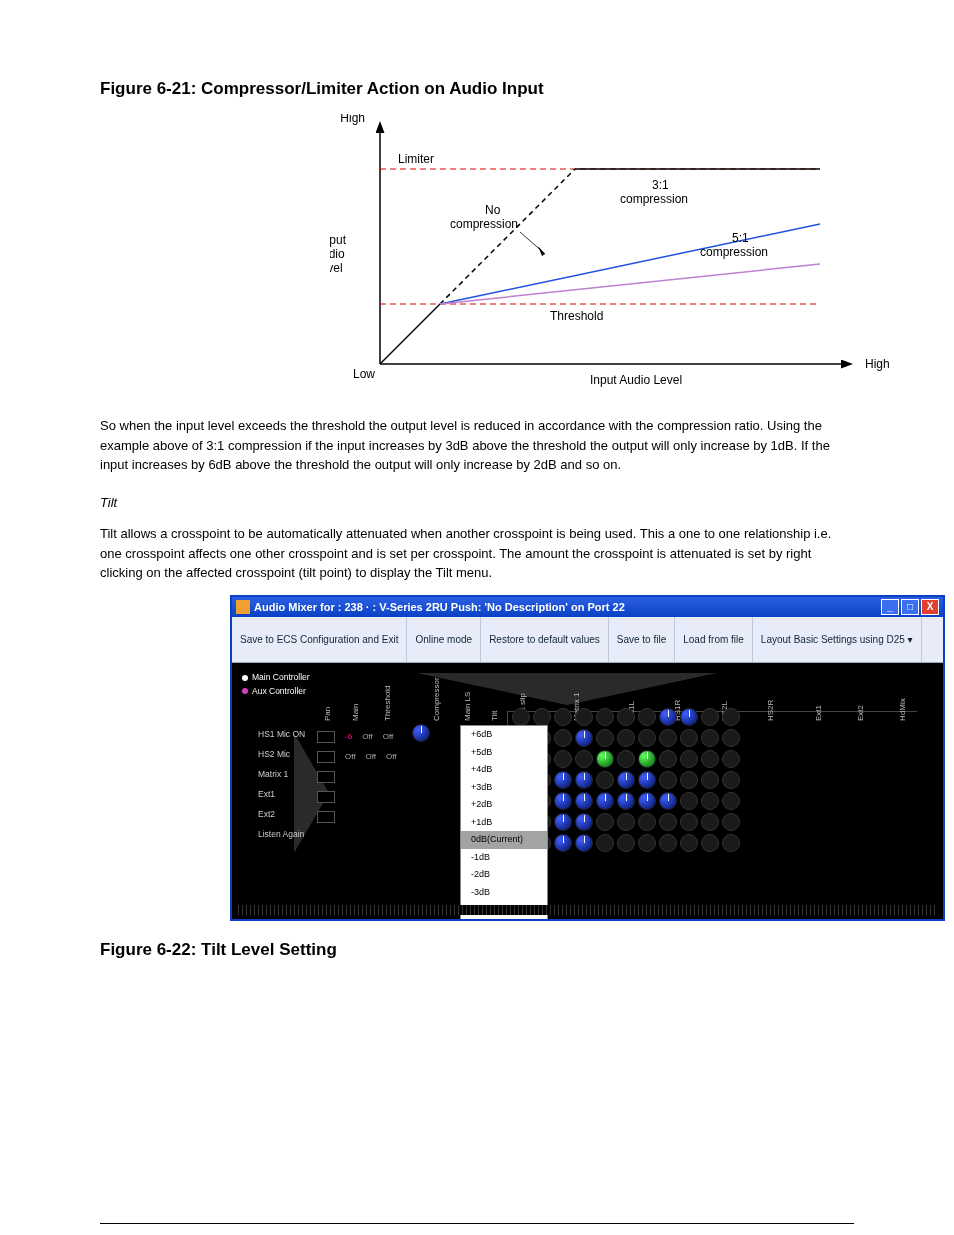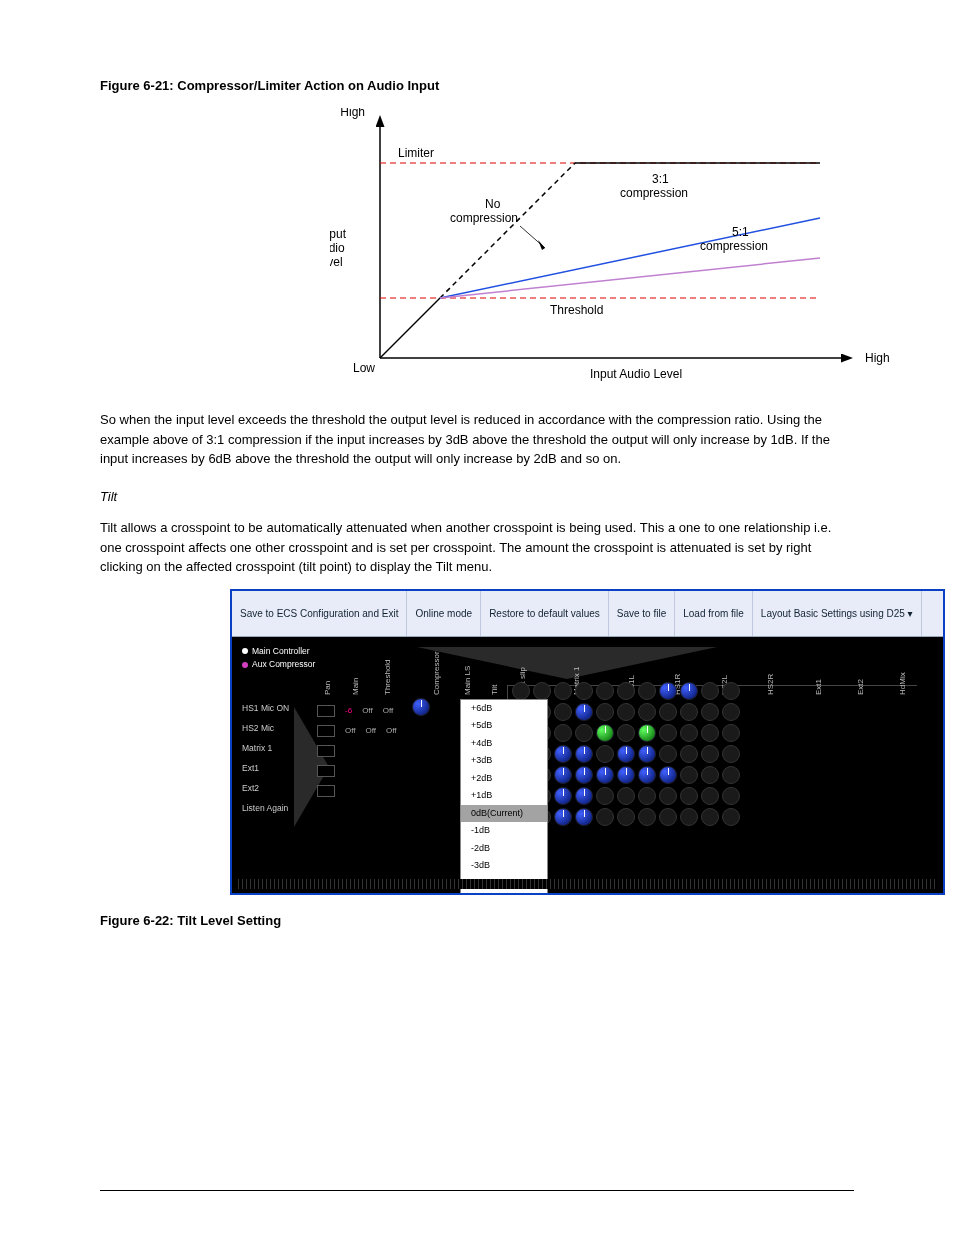--- a/index.html
+++ b/index.html
@@ -1,35 +1,35 @@
 <!DOCTYPE html>
 <html><head>
 <meta charset="utf-8">
 <style>
 *{margin:0;padding:0;box-sizing:border-box}
 body{font-family:Arial,Helvetica,sans-serif;background:#fff;color:#000;width:954px;margin:0 auto;padding:60px 100px 40px 100px;font-size:13px;line-height:1.5}
-.fig-caption{font-size:13px;font-weight:bold;margin:16px 0 12px 0}
+.fig-caption{font-size:17px;font-weight:bold;margin:16px 0 12px 0}
 .chart-box{margin:7px 0 10px 230px}
 .body-text{margin:12px 0}
 .subhead{font-style:italic;font-size:13px;margin:18px 0 8px 0}
 .screenshot{border:2px solid #0a40c4;background:#fff;width:715px;margin:8px 0 8px 130px}
 .titlebar{display:flex;align-items:center;background:linear-gradient(#2a60e0,#0a40c4);color:#fff;font-size:11px;font-weight:bold;padding:2px 4px}
 .titlebar .ticon{width:14px;height:14px;background:#f0a030;margin-right:4px}
 .titlebar .sp{flex:1}
 .winbtn{width:18px;height:16px;margin-left:2px;display:inline-flex;align-items:center;justify-content:center;font-size:10px;font-weight:bold;border:1px solid #fff}
 .winbtn.min,.winbtn.max{background:#3a70f0;color:#fff}
 .winbtn.close{background:#e04030;color:#fff}
 .toolbar{display:flex;background:#e8ecf8;border-bottom:1px solid #9ab;font-size:10px}
 .toolbar span{padding:15px 8px;border-right:1px solid #c0c8e0;color:#123}
 .mixer{background:#000;color:#fff;font-size:8.5px;padding:8px 6px 4px 6px;position:relative;height:256px;overflow:hidden}
 .legend{position:absolute;left:10px;top:8px;line-height:1.6}
 .legend .dot{display:inline-block;width:6px;height:6px;border-radius:50%;margin-right:4px;vertical-align:middle}
 .legend .dot.w{background:#fff}.legend .dot.m{background:#d040c0}
 .col-lab{transform:rotate(-90deg);transform-origin:left top;font-size:8px;color:#bbb;white-space:nowrap}
-.rows{position:absolute;left:10px;top:65px;font-size:8.5px}
+.rows{position:absolute;left:26px;top:65px;font-size:8.5px}
 .rows div{height:20px;color:#ccc}
 .tri-left{position:absolute;left:62px;top:70px;width:0;height:0;border-top:60px solid transparent;border-bottom:60px solid transparent;border-left:35px solid #2a2a2a}
 .tri-top{position:absolute;left:185px;top:10px;width:0;height:0;border-left:150px solid transparent;border-right:150px solid transparent;border-top:32px solid #2a2a2a}
 .grid-area{position:absolute;left:280px;top:45px}
 .gridrow{display:flex;gap:3px;margin-bottom:3px}
 .knob{width:18px;height:18px;border-radius:50%;background:radial-gradient(circle at 30% 30%,#4060ff,#001060);position:relative;border:1px solid #223}
 .knob.off{background:#1a1a1a;border:1px solid #333}
 .knob.g{background:radial-gradient(circle at 30% 30%,#60ff60,#006000)}
 .knob::after{content:"";position:absolute;left:50%;top:1px;width:1px;height:7px;background:#fff}
 .knob.off::after{display:none}
@@ -91,32 +91,40 @@
 </svg>
 </div>
 
 <p class="body-text">So when the input level exceeds the threshold the output level is reduced in accordance with the compression ratio. Using the example above of 3:1 compression if the input increases by 3dB above the threshold the output will only increase by 1dB. If the input increases by 6dB above the threshold the output will only increase by 2dB and so on.</p>
 
 <p class="subhead">Tilt</p>
 
 <p class="body-text">Tilt allows a crosspoint to be automatically attenuated when another crosspoint is being used. This a one to one relationship i.e. one crosspoint affects one other crosspoint and is set per crosspoint. The amount the crosspoint is attenuated is set by right clicking on the affected crosspoint (tilt point) to display the Tilt menu.</p>
 
 <div class="screenshot">
+  <div class="titlebar">
+    <span class="ticon"></span>
+    <span>Audio Mixer for : 238 · : V-Series 2RU Push: 'No Description' on Port 22</span>
+    <span class="sp"></span>
+    <span class="winbtn min">_</span>
+    <span class="winbtn max">□</span>
+    <span class="winbtn close">X</span>
+  </div>
   <div class="toolbar">
     <span>Save to ECS Configuration and Exit</span>
     <span>Online mode</span>
     <span>Restore to default values</span>
     <span>Save to file</span>
     <span>Load from file</span>
     <span>Layout Basic Settings using D25 ▾</span>
   </div>
   <div class="mixer">
     <div class="legend">
       <div><span class="dot w"></span><span>Main Controller</span></div>
-      <div><span class="dot m"></span><span>Aux Compressor</span></div>
+      <div><span class="dot m"></span><span>Aux Controller</span></div>
     </div>
     <div class="tri-top"></div>
     <div class="tri-left"></div>
     <div class="hr-line"></div>
       <div class="vr-line"></div>
 
     <div style="position:absolute;left:90px;top:58px;display:flex;gap:14px">
       <span class="col-lab">Pan</span>
       <span class="col-lab">Main</span>
       <span class="col-lab">Threshold</span>

